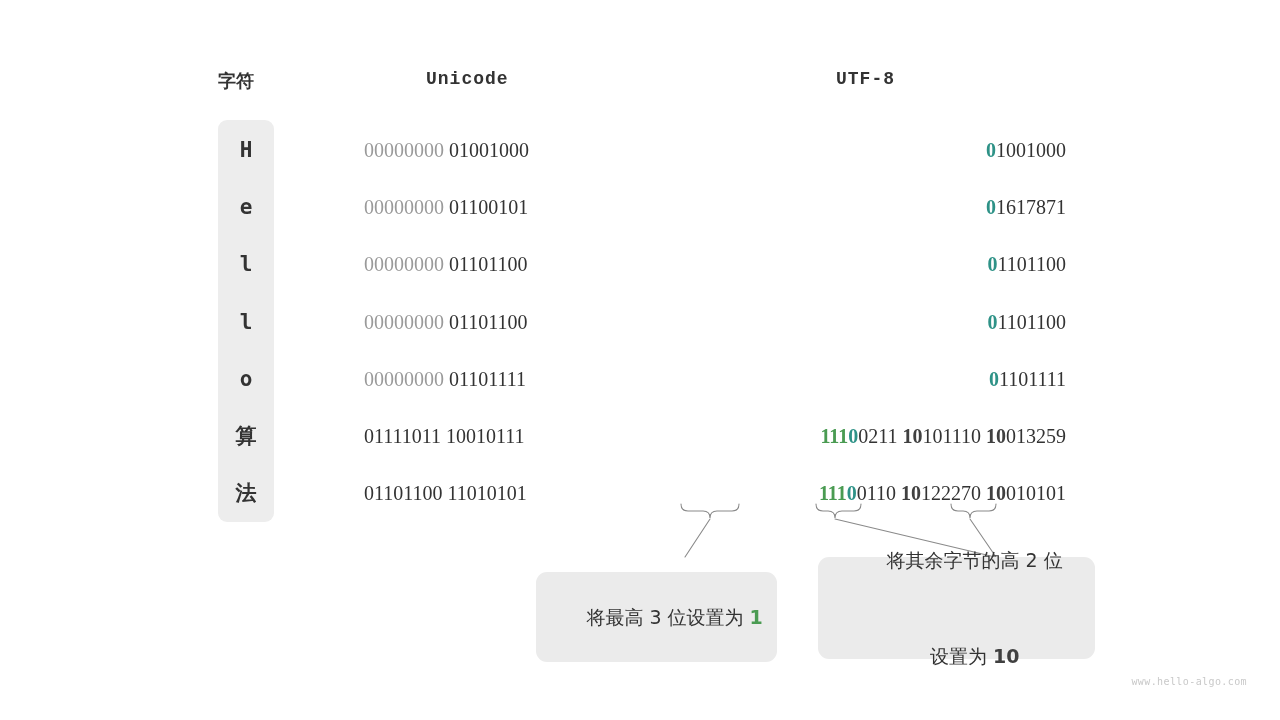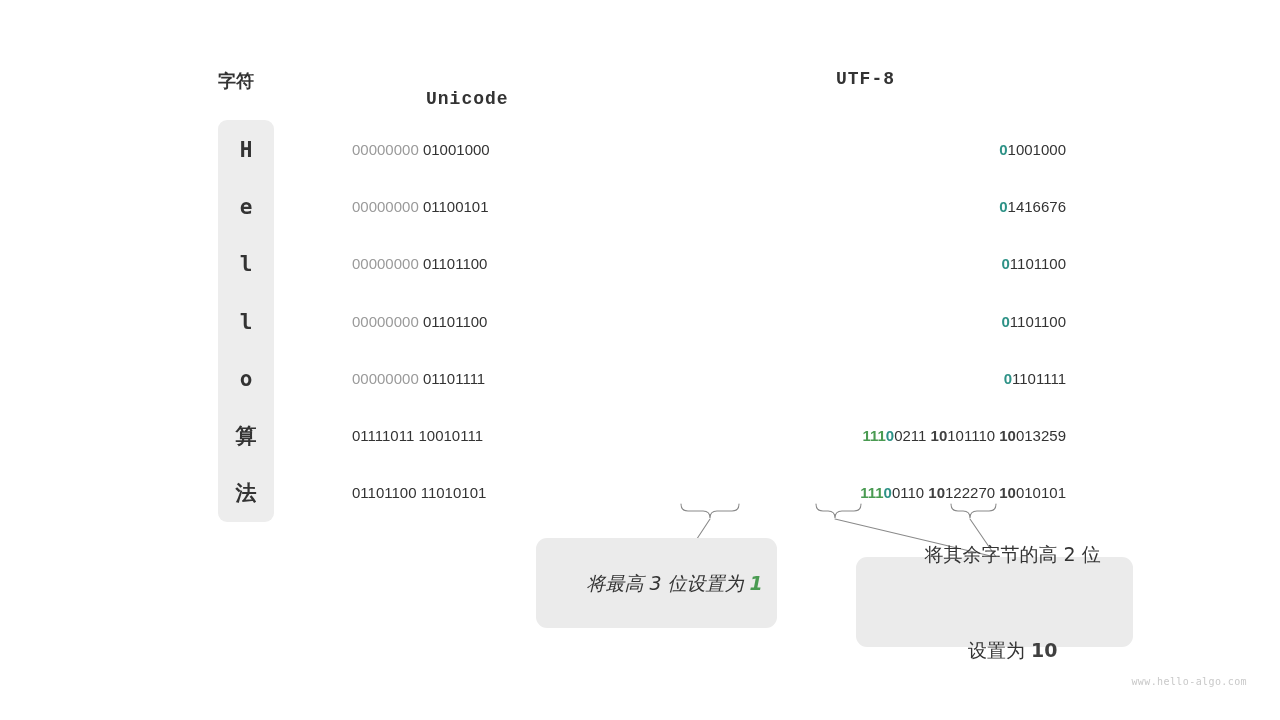--- a/index.html
+++ b/index.html
@@ -22,21 +22,21 @@
   
   .col-head {
     position: absolute;
     font-family: Liberation Mono, monospace;
     font-weight: bold;
     font-size: 18px;
     color: #333333;
     white-space: nowrap;
   }
   .col-head.char  { left: 218px; top: 69px; }
-  .col-head.uni   { left: 426px; top: 69px; letter-spacing: 1px; margin-top: 20px; }
+  .col-head.uni   { left: 426px; top: 69px; letter-spacing: 1px; }
   .col-head.utf   { left: 836px; top: 69px; letter-spacing: 1px; }
 
   
   .char-panel {
     position: absolute;
     left: 218px;
     top: 120px;
     width: 56px;
     height: 402px;
     background: #ededed;
@@ -53,24 +53,25 @@
     font-weight: bold;
     font-size: 21px;
     color: #333333;
   }
 
   
   .bin {
     position: absolute;
     height: 28px;
     line-height: 28px;
-    font-family: Liberation Sans, sans-serif;
-    font-size: 15px;
+    font-family: Liberation Serif, serif;
+    font-size: 20px;
     color: #333333;
     white-space: pre;
+    margin-left: 12px;
   }
   .bin.uni { left: 352px; }
   .bin.utf { right: 214px; text-align: right; }
 
   .dim   { color: #9a9a9a; }
   .teal  { color: #2e9287; font-weight: bold; }
   .green { color: #4a9b52; font-weight: bold; }
   .blue  { color: #404040; font-weight: bold; }
 
   
@@ -92,22 +93,22 @@
     display: flex;
     flex-direction: column;
     align-items: center;
     justify-content: center;
     font-family: "DejaVu Sans", sans-serif;
     font-size: 19px;
     color: #333333;
     white-space: pre;
     line-height: 32px;
   }
-  .callout.one { left: 536px; top: 538px; width: 241px; height: 90px; font-style: italic; }
-  .callout.two { left: 856px; top: 557px; width: 277px; height: 90px; }
+  .callout.one { left: 536px; top: 572px; width: 241px; height: 90px; }
+  .callout.two { left: 818px; top: 557px; width: 277px; height: 102px; }
   .callout b { font-weight: bold; }
 
   
   .watermark {
     position: absolute;
     right: 33px;
     top: 676px;
     font-family: "DejaVu Sans Mono", monospace;
     font-size: 10px;
     color: #c9c9c9;
@@ -131,21 +132,21 @@
       <div class="char-cell" style="top: 307.6px;">l</div>
       <div class="char-cell" style="top: 364.8px;">o</div>
       <div class="char-cell" style="top: 422px;">算</div>
       <div class="char-cell" style="top: 479.2px;">法</div>
     </div>
 
   <div id="bin-rows">
       <div class="bin uni" style="top: 136px;"><span class="dim">00000000</span> <span>01001000</span></div>
       <div class="bin utf" style="top: 136px;"><span><span class="teal">0</span><span>1001000</span></span></div>
       <div class="bin uni" style="top: 193.2px;"><span class="dim">00000000</span> <span>01100101</span></div>
-      <div class="bin utf" style="top: 193.2px;"><span><span class="teal">0</span><span>1416676</span></span></div>
+      <div class="bin utf" style="top: 193.2px;"><span><span class="teal">0</span><span>1617871</span></span></div>
       <div class="bin uni" style="top: 250.4px;"><span class="dim">00000000</span> <span>01101100</span></div>
       <div class="bin utf" style="top: 250.4px;"><span><span class="teal">0</span><span>1101100</span></span></div>
       <div class="bin uni" style="top: 307.6px;"><span class="dim">00000000</span> <span>01101100</span></div>
       <div class="bin utf" style="top: 307.6px;"><span><span class="teal">0</span><span>1101100</span></span></div>
       <div class="bin uni" style="top: 364.8px;"><span class="dim">00000000</span> <span>01101111</span></div>
       <div class="bin utf" style="top: 364.8px;"><span><span class="teal">0</span><span>1101111</span></span></div>
       <div class="bin uni" style="top: 422px;"><span class="">01111011</span> <span>10010111</span></div>
       <div class="bin utf" style="top: 422px;"><span><span class="green">111</span><span class="teal">0</span><span>0211</span></span> <span><span class="blue">10</span><span>101110</span></span> <span><span class="blue">10</span><span>013259</span></span></div>
       <div class="bin uni" style="top: 479.2px;"><span class="">01101100</span> <span>11010101</span></div>
       <div class="bin utf" style="top: 479.2px;"><span><span class="green">111</span><span class="teal">0</span><span>0110</span></span> <span><span class="blue">10</span><span>122270</span></span> <span><span class="blue">10</span><span>010101</span></span></div>

